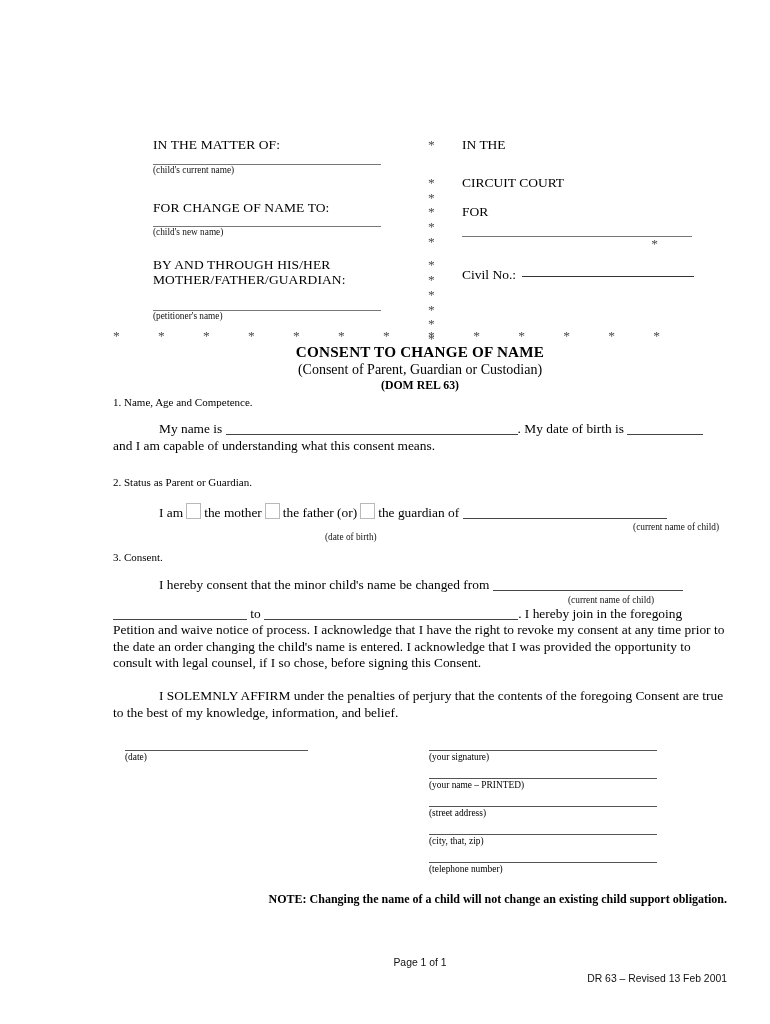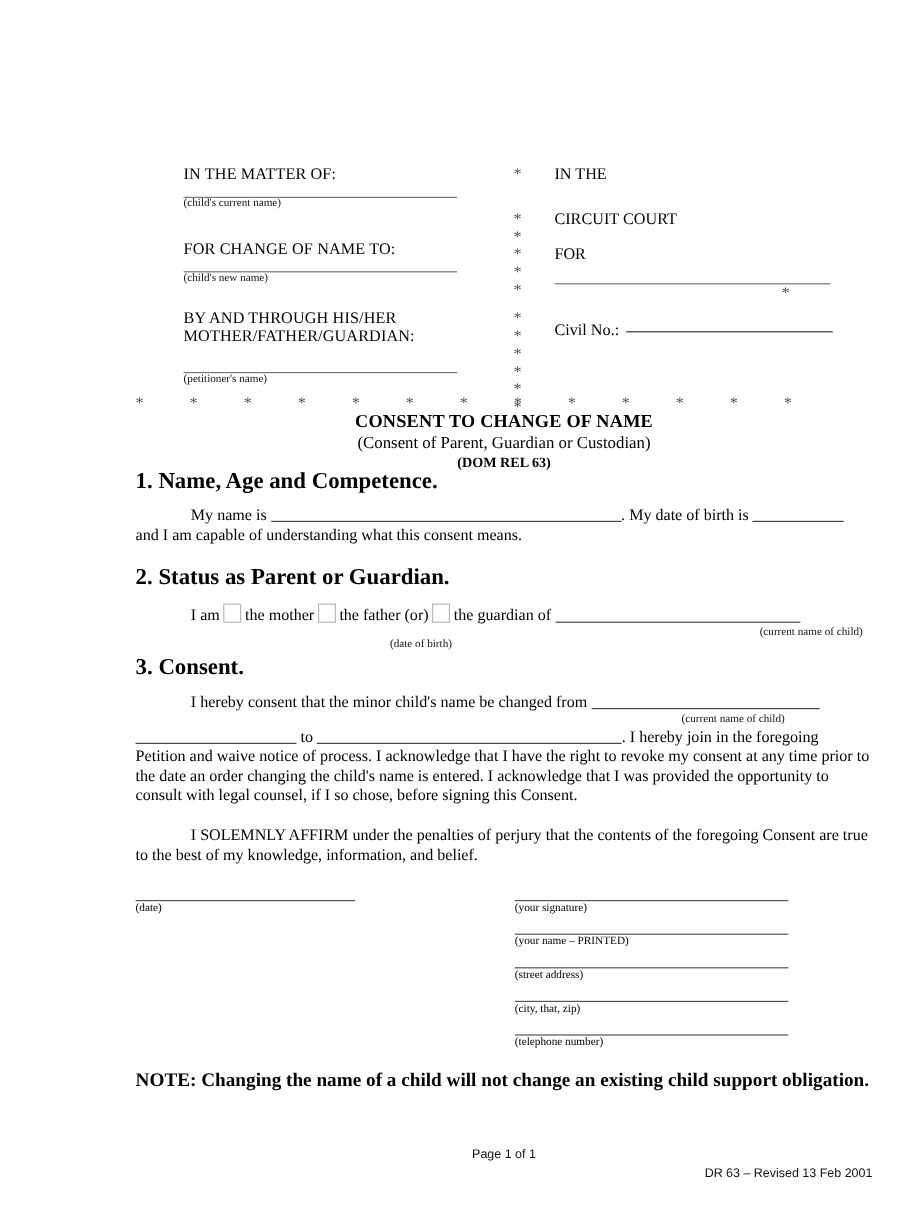--- a/index.html
+++ b/index.html
@@ -131,22 +131,22 @@
   
   .body-area {
     position: absolute;
     left: 113px;
     top: 394px;
     width: 614px;
     font-size: 13.4px;
     line-height: 16.4px;
   }
   .sec-head {
-    font-weight: bold;
-    font-size: 19px;
+    font-weight: normal;
+    font-size: 11px;
     margin-bottom: 2px;
   }
   .para {
     text-align: left;
   }
   .indent { display: inline-block; width: 46px; }
   .fill {
     display: inline-block;
     border-bottom: 1px solid #444;
     height: 13px;
@@ -169,21 +169,21 @@
 
   
   .sig-block {
     position: absolute;
     left: 113px;
     top: 750px;
     width: 614px;
   }
   .sig-left {
     position: absolute;
-    left: 0;
+    left: 12px;
     top: 0;
     width: 183px;
   }
   .sig-right {
     position: absolute;
     left: 316px;
     top: 0;
     width: 228px;
   }
   .sig-line {
@@ -195,23 +195,23 @@
     line-height: 11px;
     margin-top: 1px;
     margin-bottom: 15px;
   }
 
   .note {
     position: absolute;
     left: 113px;
     top: 892px;
     width: 614px;
-    text-align: left;
+    text-align: right;
     font-weight: bold;
-    font-size: 16px;
+    font-size: 12px;
   }
 
   .footer-page {
     position: absolute;
     left: 113px;
     top: 957px;
     width: 614px;
     text-align: center;
     font-family: "Liberation Sans", "DejaVu Sans", sans-serif;
     font-size: 10.4px;

